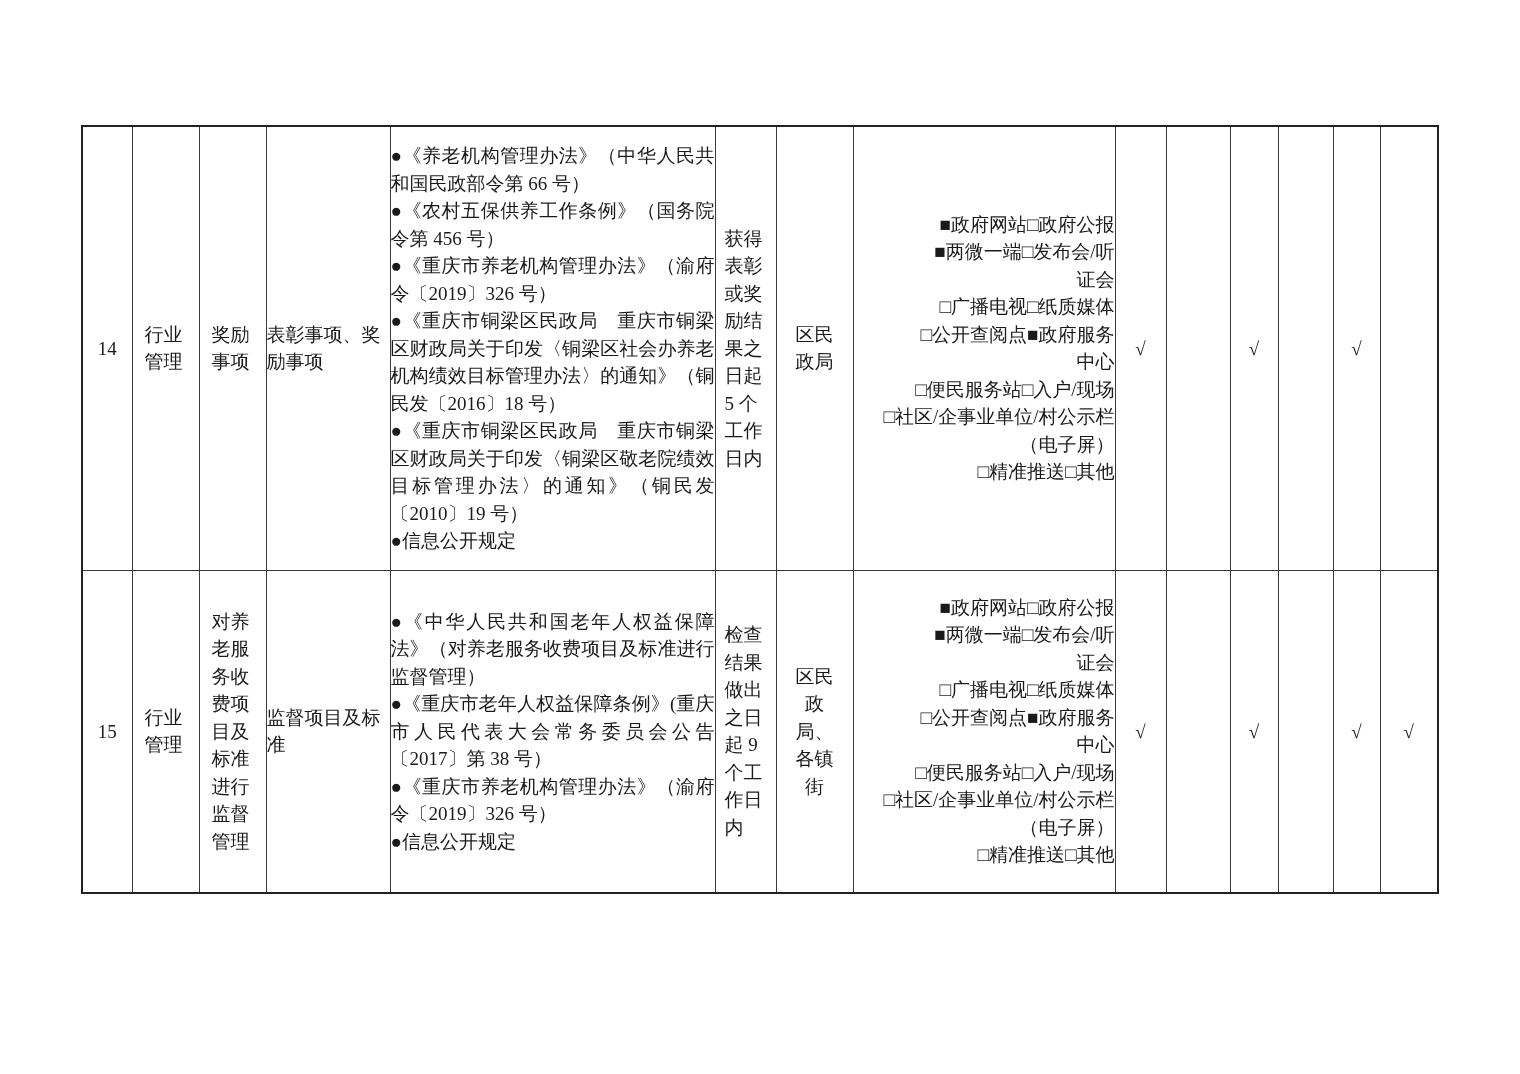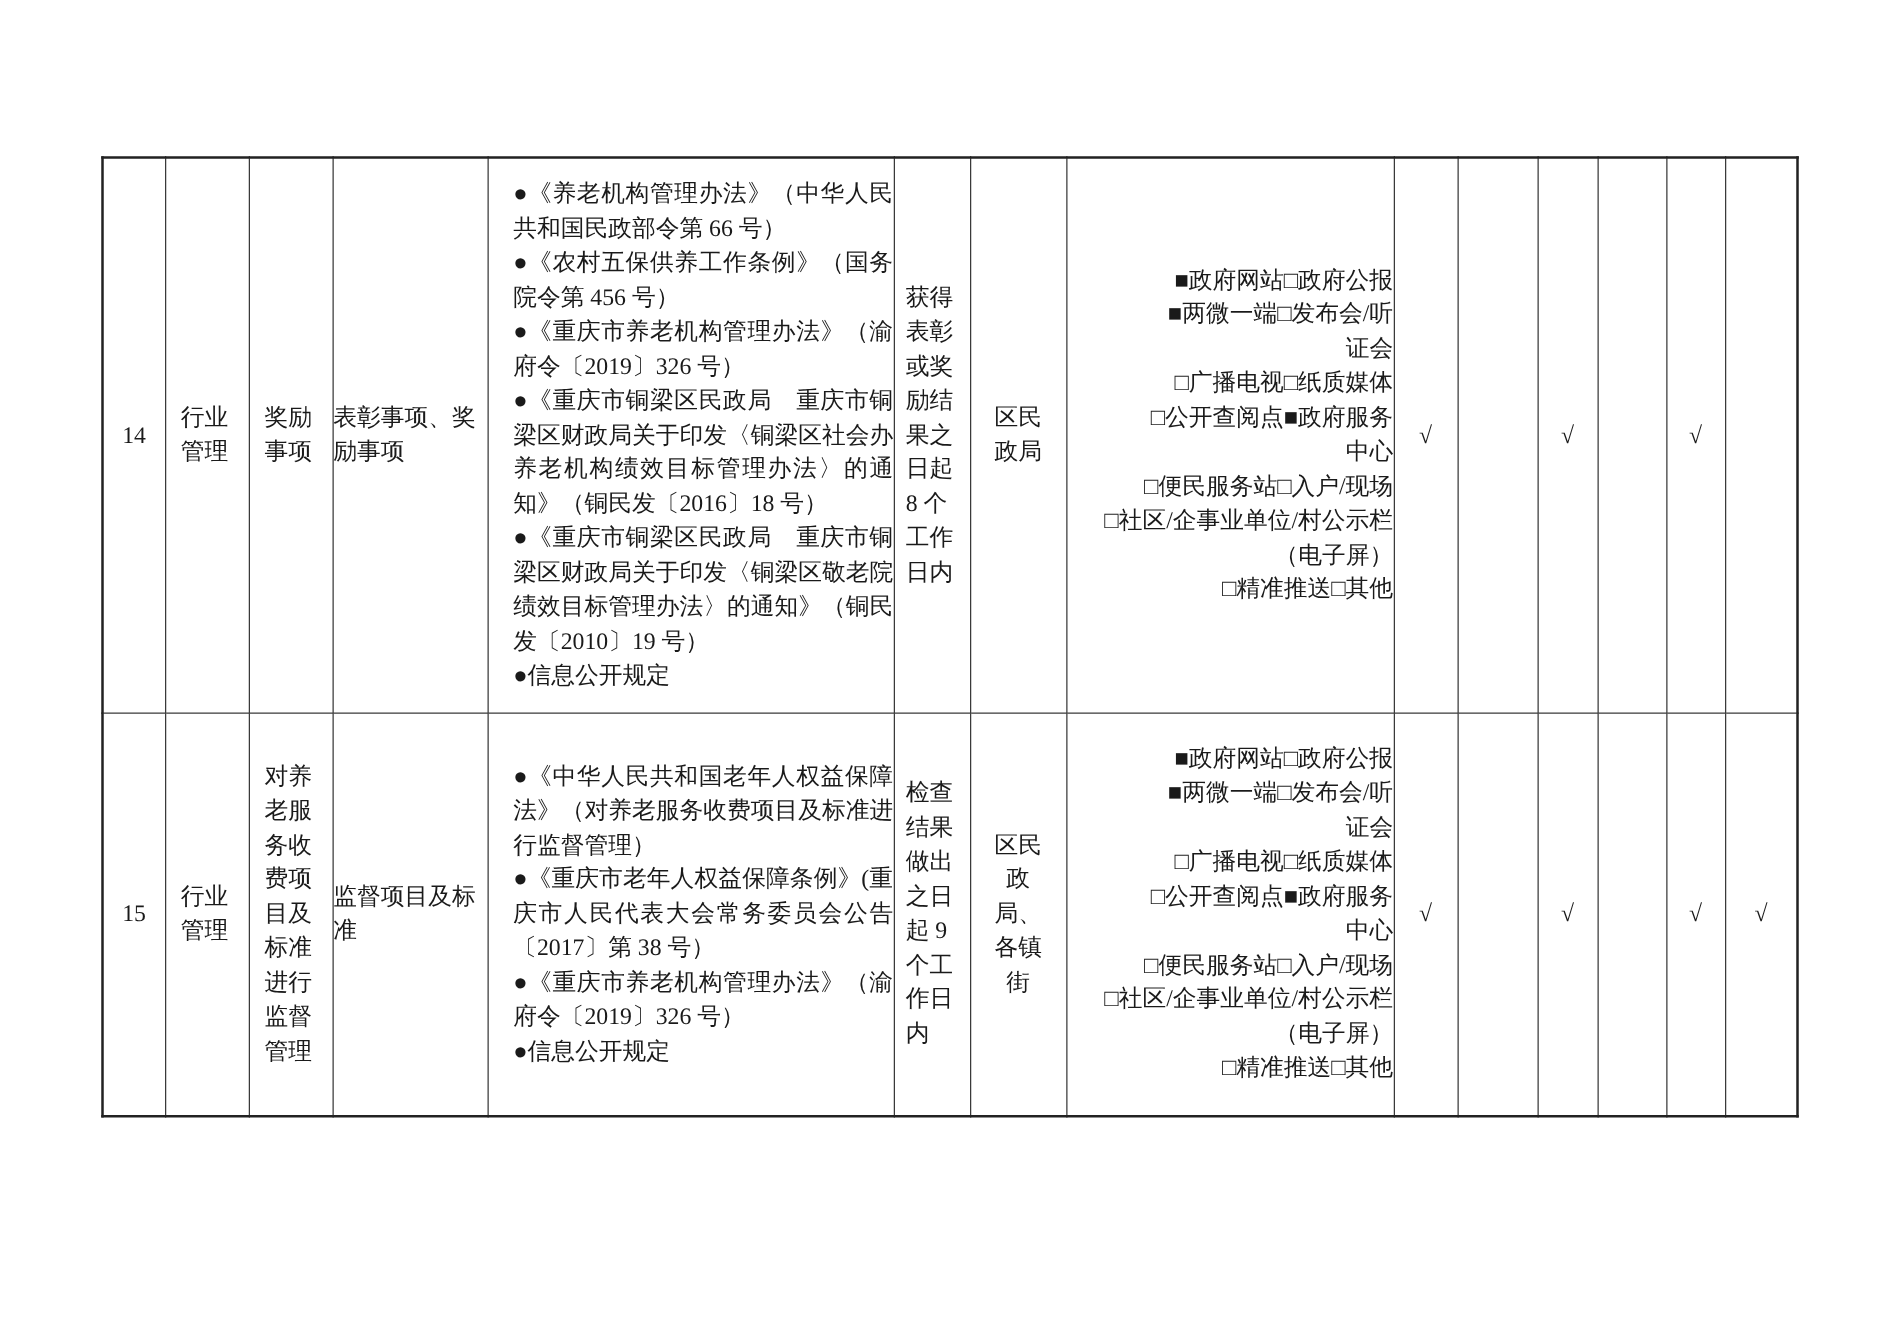--- a/index.html
+++ b/index.html
@@ -48,21 +48,20 @@
   td.name-cell {
     text-align: left;
     padding: 0 9px;
   }
   td.legal-cell {
     text-align: justify;
     padding: 0 8px;
   }
   .legal-item {
     text-align: justify;
-    padding-left: 20px;
   }
   td.channel-cell {
     padding: 0 9px;
     text-align: right;
     margin-top: 28px;
   }
   .ch-line {
     height: 27.5px;
     white-space: nowrap;
   }
@@ -105,21 +104,21 @@
         <td class="legal-cell">
             <div>
               <div class="legal-item">●《养老机构管理办法》（中华人民共和国民政部令第 66 号）</div>
               <div class="legal-item">●《农村五保供养工作条例》（国务院令第 456 号）</div>
               <div class="legal-item">●《重庆市养老机构管理办法》（渝府令〔2019〕326 号）</div>
               <div class="legal-item">●《重庆市铜梁区民政局　重庆市铜梁区财政局关于印发〈铜梁区社会办养老机构绩效目标管理办法〉的通知》（铜民发〔2016〕18 号）</div>
               <div class="legal-item">●《重庆市铜梁区民政局　重庆市铜梁区财政局关于印发〈铜梁区敬老院绩效目标管理办法〉的通知》（铜民发〔2010〕19 号）</div>
               <div class="legal-item">●信息公开规定</div>
             </div>
           </td>
-        <td class="cc"><span class="wrap-narrow">获得表彰或奖励结果之日起 8 个工作日内</span></td>
+        <td class="cc"><span class="wrap-narrow">获得表彰或奖励结果之日起 5 个工作日内</span></td>
         <td class="cc"><span class="wrap-subject">区民政局</span></td>
         <td class="channel-cell">
             <div>
               <div class="ch-line"><span class="ch-half">■政府网站</span><span>□政府公报</span></div>
               <div class="ch-line"><span class="ch-half">■两微一端</span><span>□发布会/听</span></div>
               <div class="ch-line"><span>证会</span></div>
               <div class="ch-line"><span class="ch-half">□广播电视</span><span>□纸质媒体</span></div>
               <div class="ch-line"><span class="ch-half">□公开查阅点</span><span>■政府服务</span></div>
               <div class="ch-line"><span>中心</span></div>
               <div class="ch-line"><span class="ch-half">□便民服务站</span><span>□入户/现场</span></div>

